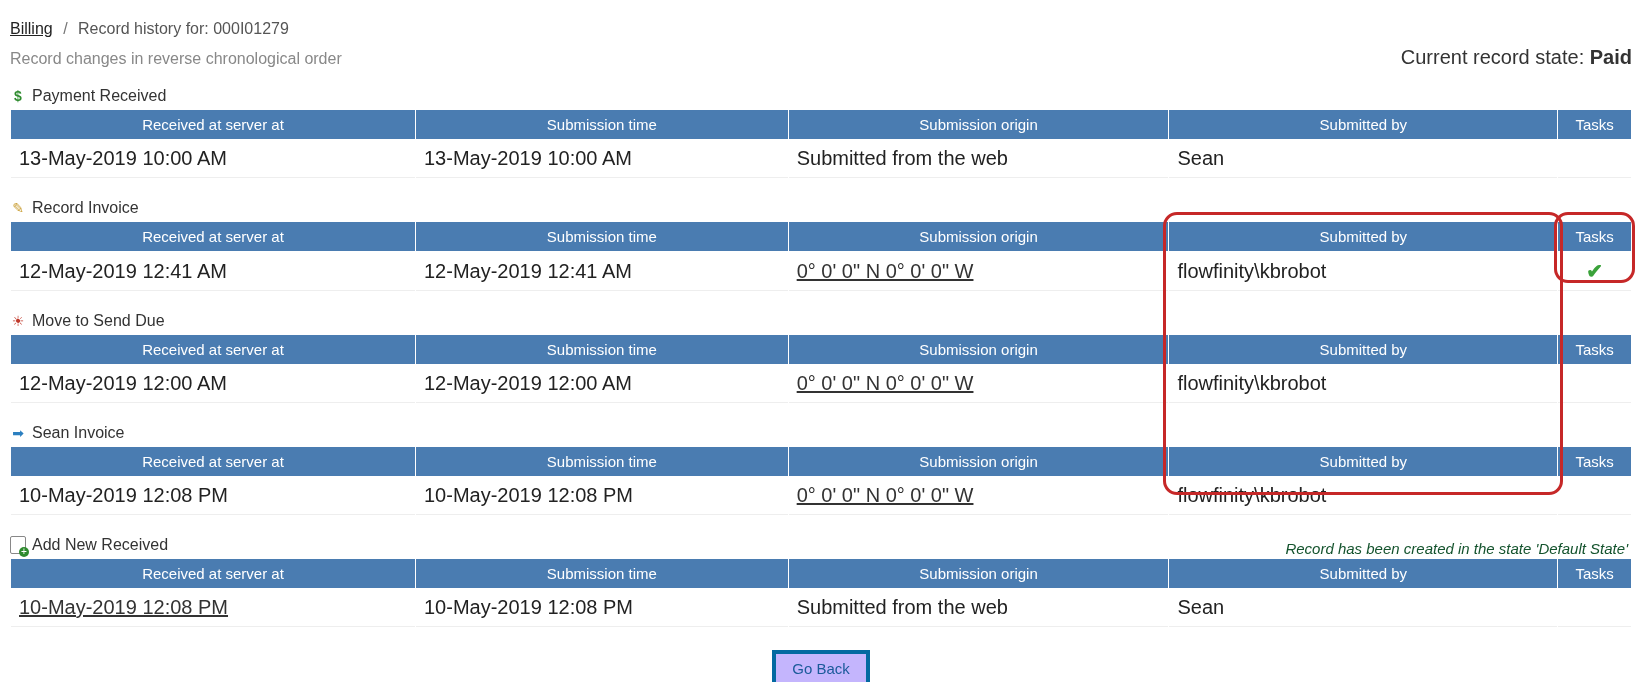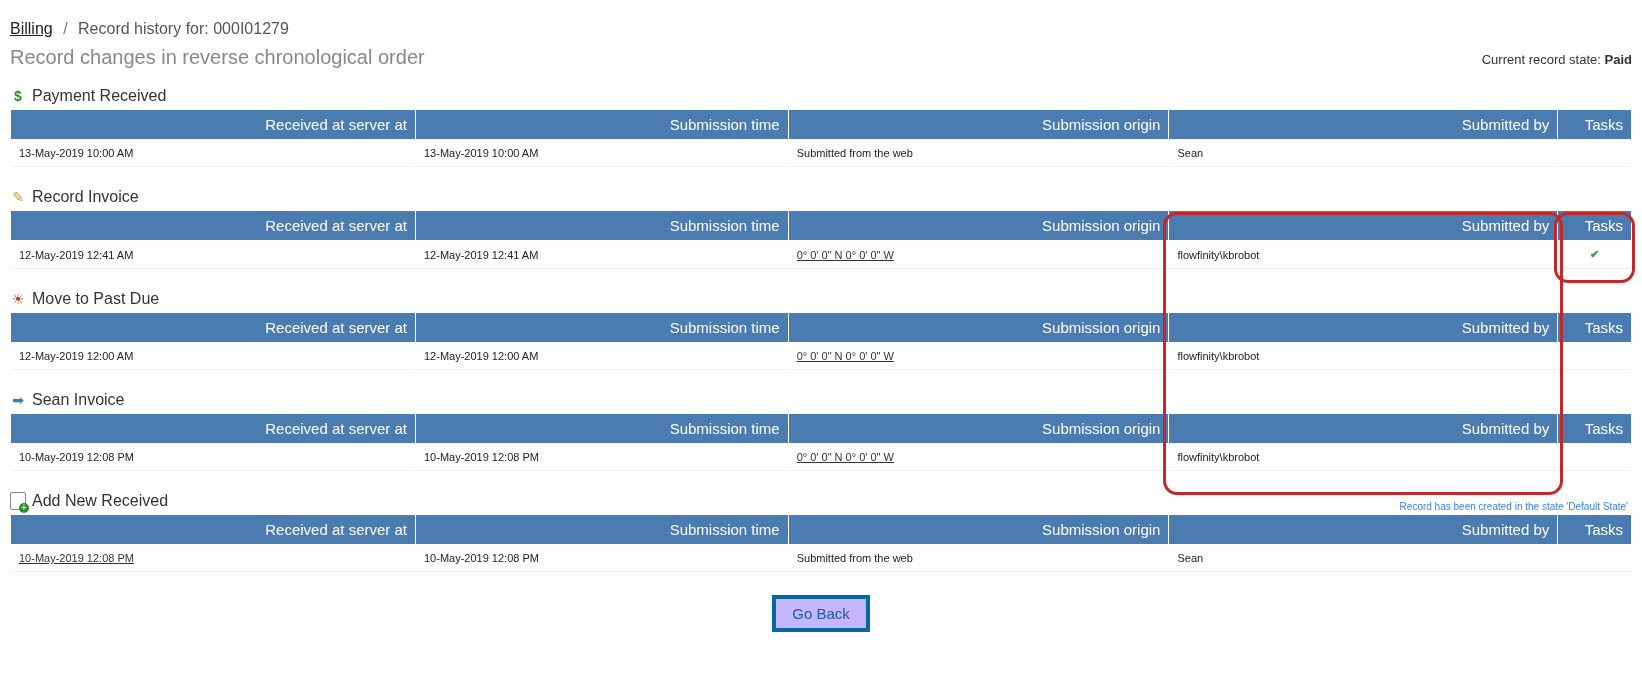--- a/index.html
+++ b/index.html
@@ -28,26 +28,26 @@
     color: #777;
   }
   .subhead-row {
     display: flex;
     justify-content: space-between;
     align-items: baseline;
     margin-bottom: 12px;
   }
   .subhead {
     color: #888;
+    font-size: 16px;
+    text-align: center;
+  }
+  .state-line {
+    color: #333;
     font-size: 20px;
-    text-align: center;
-  }
-  .state-line {
-    color: #333;
-    font-size: 13px;
   }
   .state-line .st {
     font-weight: bold;
   }
   .section {
     margin-bottom: 14px;
   }
   .sec-head {
     display: flex;
     align-items: center;
@@ -63,42 +63,43 @@
     align-items: center;
     justify-content: center;
     font-size: 14px;
   }
   .sec-head-row {
     display: flex;
     justify-content: space-between;
     align-items: baseline;
   }
   .sec-note {
-    color: #3b82f6;
-    font-size: 10px;
+    color: #14532d;
+    font-size: 15px;
     padding-right: 4px;
+    font-style: italic;
   }
   table.history {
     width: 100%;
     border-collapse: separate;
     border-spacing: 1px;
     table-layout: fixed;
   }
   table.history th {
     background: #4a7cb1;
     color: #fff;
-    text-align: right;
+    text-align: center;
     font-weight: normal;
     padding: 6px 8px;
     font-size: 15px;
   }
   table.history td {
     background: #fff;
     padding: 7px 8px;
-    font-size: 11px;
+    font-size: 20px;
     color: #222;
     border-bottom: 1px solid #eee;
   }
   .col-received { width: 25%; }
   .col-subtime  { width: 23%; }
   .col-origin   { width: 23.5%; }
   .col-submby   { width: 24%; }
   .col-tasks    { width: 4.5%; }
   .u {
     text-decoration: underline;
@@ -249,21 +250,21 @@
             </tr>
           </tbody>
         </table>
       </div>
       <div class="section">
         <div class="sec-head-row">
           <div class="sec-head">
             <span class="icon">
               <span class="ic-alarm">☀</span>
             </span>
-            <span>Move to Past Due</span>
+            <span>Move to Send Due</span>
           </div>
         </div>
         <table class="history rel">
           <colgroup>
             <col class="col-received">
             <col class="col-subtime">
             <col class="col-origin">
             <col class="col-submby">
             <col class="col-tasks">
           </colgroup>

